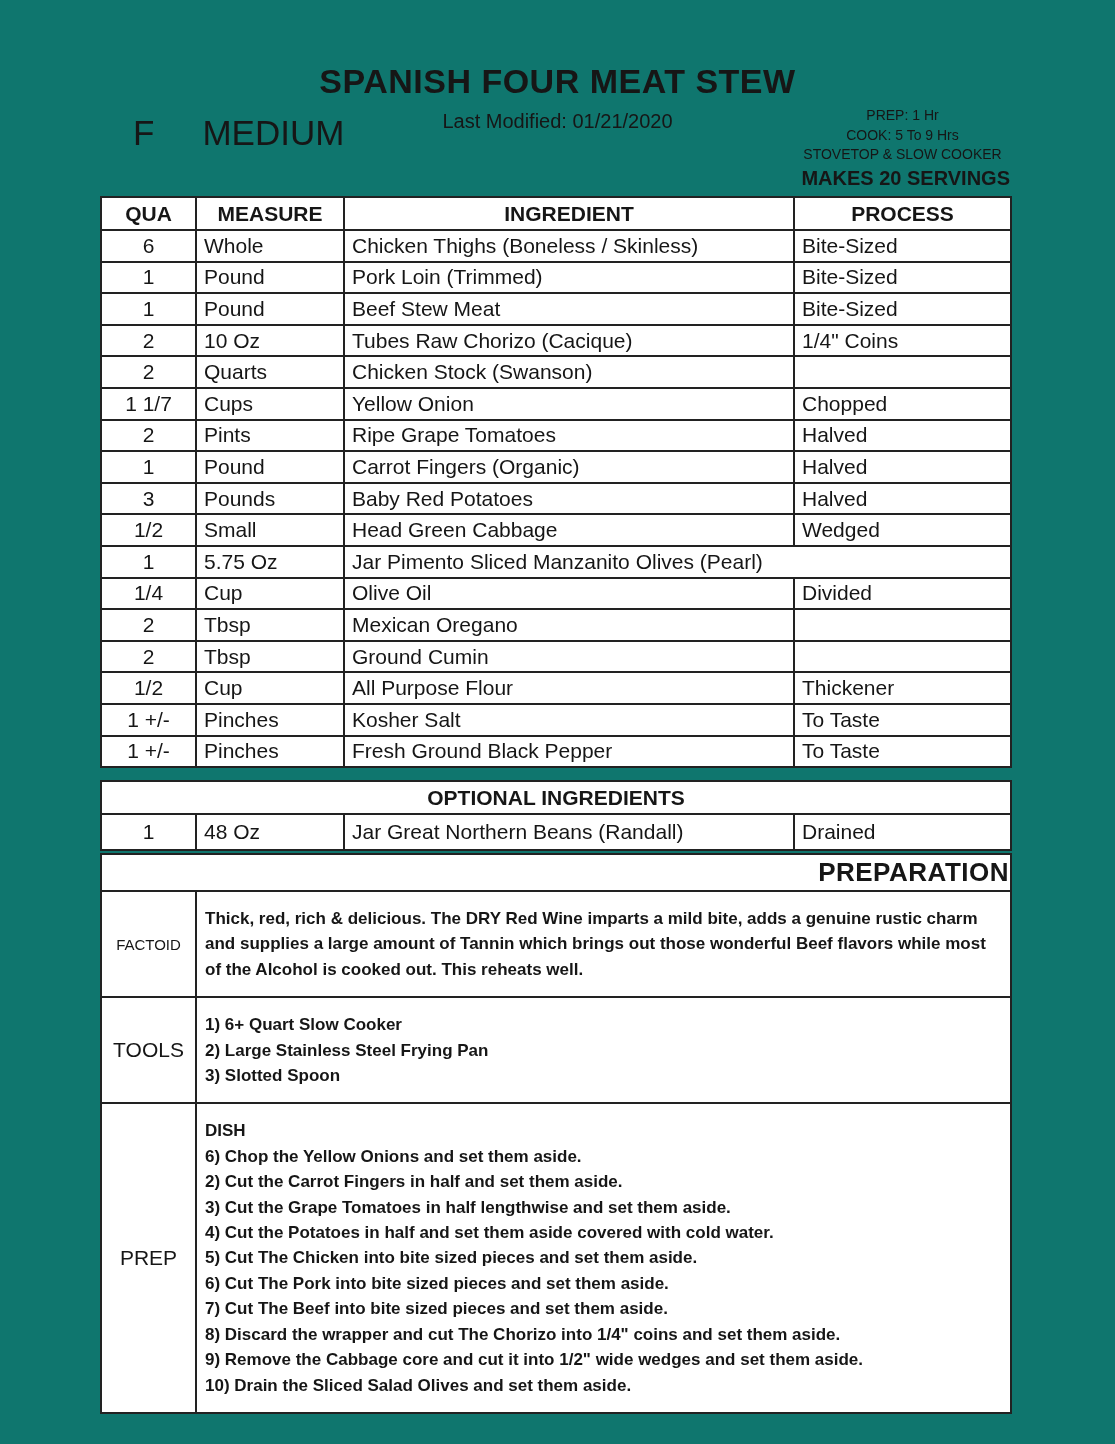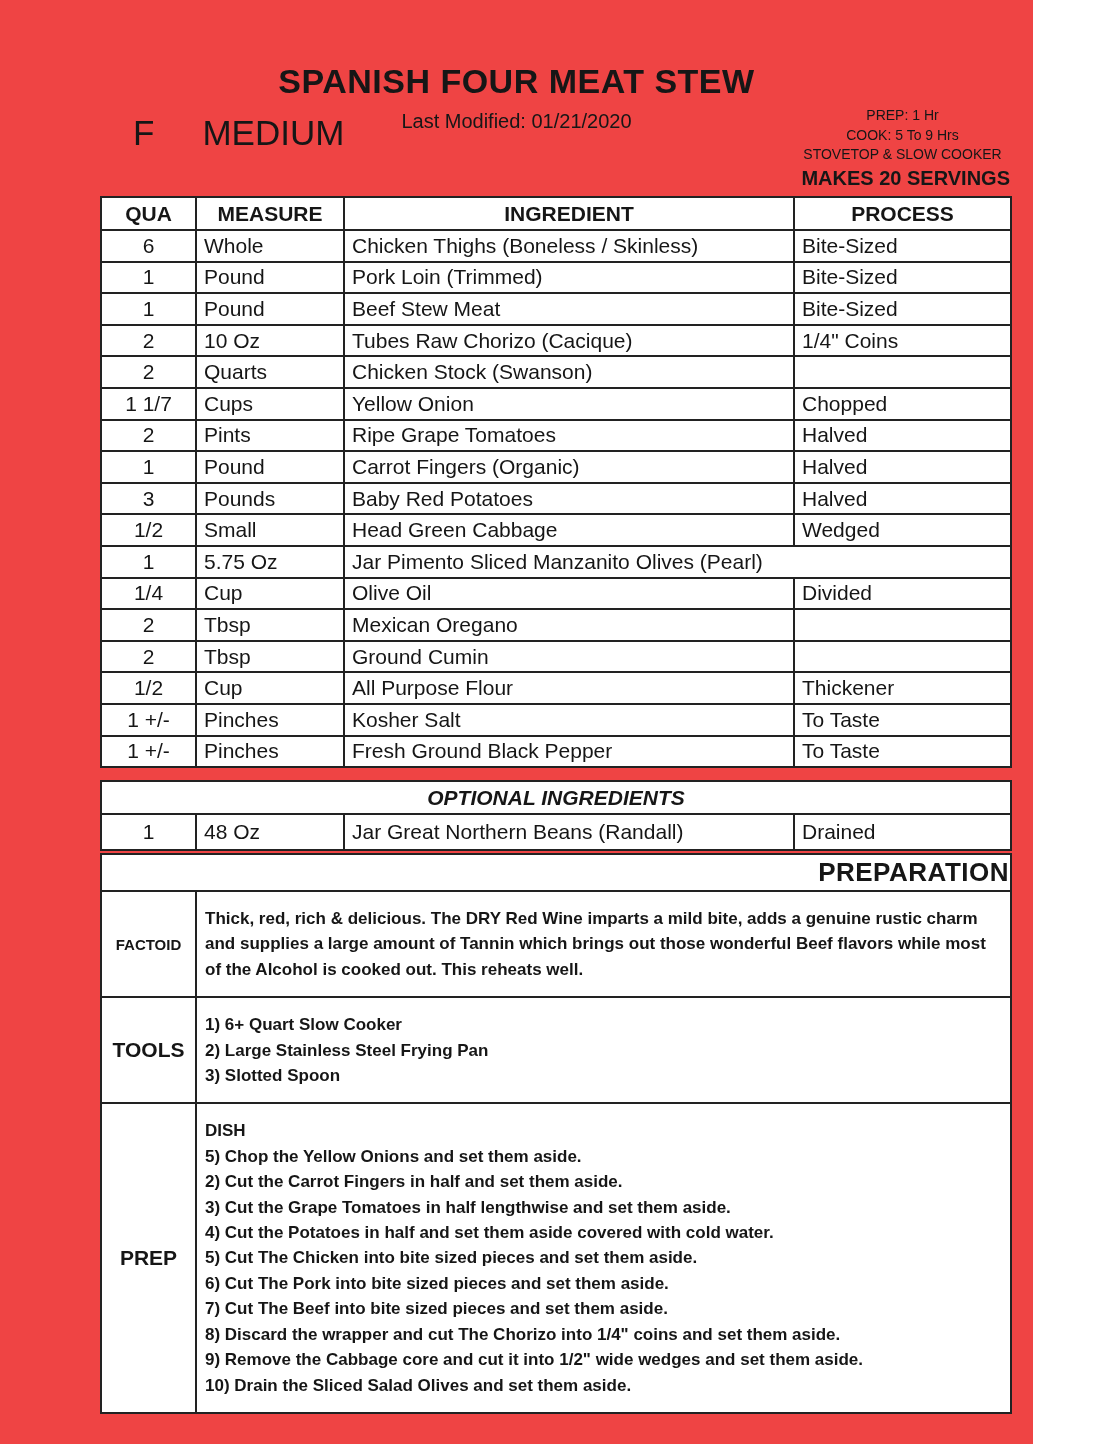--- a/index.html
+++ b/index.html
@@ -1,43 +1,43 @@
 <!DOCTYPE html>
 <html><head>
 <meta charset="utf-8">
 <style>
   html,body{margin:0;padding:0;background:#fff;}
   body{width:1115px;height:1444px;font-family:"Liberation Sans",sans-serif;color:#161616;}
-  .page{position:relative;width:1033px;height:1444px;background:#ef4444;overflow:hidden;}
+  .page{position:relative;width:1115px;height:1444px;background:#0f766e;overflow:hidden;}
 
   
   .title{position:absolute;top:62px;left:0;width:100%;text-align:center;font-size:34px;font-weight:bold;letter-spacing:0.5px;}
   .modified{position:absolute;top:110px;left:0;width:100%;text-align:center;font-size:20px;}
   .grade-row{position:absolute;top:113px;left:133px;display:flex;gap:48px;font-size:35px;}
   .meta-block{position:absolute;top:106px;left:790px;width:225px;text-align:center;font-size:14px;line-height:19.5px;}
   .category{position:absolute;top:170px;left:102px;font-size:18px;margin-top:44px;}
   .servings{position:absolute;top:167px;left:100px;width:910px;text-align:right;font-size:20px;font-weight:bold;}
 
   
   table{border-collapse:collapse;table-layout:fixed;background:#fff;}
   td,th{border:2px solid #222;overflow:hidden;white-space:nowrap;}
 
   .ing-table{position:absolute;left:100px;top:196px;width:910px;font-size:21px;}
   .ing-table th{font-weight:bold;height:29px;}
   .ing-table td{height:27.6px;}
   .c0{text-align:center;}
   .c1,.c2,.c3{padding-left:7px;}
 
   .opt-table{position:absolute;left:100px;top:780px;width:910px;font-size:21px;}
-  .opt-table .opt-title{font-weight:bold;text-align:center;height:29px;font-style:italic;}
+  .opt-table .opt-title{font-weight:bold;text-align:center;height:29px;}
   .opt-table td{height:32px;}
 
   .prep-table{position:absolute;left:100px;top:853px;width:910px;}
   .prep-title{font-weight:bold;text-align:right;font-size:26px;height:33px;letter-spacing:0.5px;}
-  .prep-label{font-weight:bold;text-align:center;font-size:21px;vertical-align:middle;}
+  .prep-label{font-weight:normal;text-align:center;font-size:21px;vertical-align:middle;}
   .prep-table tbody tr:first-child .prep-label{font-size:15px;}
   .prep-content{padding:14px 8px;vertical-align:middle;white-space:normal;}
   .prep-line{font-size:17px;font-weight:bold;line-height:25.4px;white-space:normal;}
 </style>
 </head>
 <body>
 
 <div class="page">
 
   <div class="title">SPANISH FOUR MEAT STEW</div>
@@ -221,21 +221,21 @@
           <td class="prep-content">
             <div class="prep-line">1) 6+ Quart Slow Cooker</div>
             <div class="prep-line">2) Large Stainless Steel Frying Pan</div>
             <div class="prep-line">3) Slotted Spoon</div>
           </td>
         </tr>
         <tr>
           <td class="prep-label">PREP</td>
           <td class="prep-content">
             <div class="prep-line">DISH</div>
-            <div class="prep-line">5) Chop the Yellow Onions and set them aside.</div>
+            <div class="prep-line">6) Chop the Yellow Onions and set them aside.</div>
             <div class="prep-line">2) Cut the Carrot Fingers in half and set them aside.</div>
             <div class="prep-line">3) Cut the Grape Tomatoes in half lengthwise and set them aside.</div>
             <div class="prep-line">4) Cut the Potatoes in half and set them aside covered with cold water.</div>
             <div class="prep-line">5) Cut The Chicken into bite sized pieces and set them aside.</div>
             <div class="prep-line">6) Cut The Pork into bite sized pieces and set them aside.</div>
             <div class="prep-line">7) Cut The Beef into bite sized pieces and set them aside.</div>
             <div class="prep-line">8) Discard the wrapper and cut The Chorizo into 1/4" coins and set them aside.</div>
             <div class="prep-line">9) Remove the Cabbage core and cut it into 1/2" wide wedges and set them aside.</div>
             <div class="prep-line">10) Drain the Sliced Salad Olives and set them aside.</div>
           </td>

